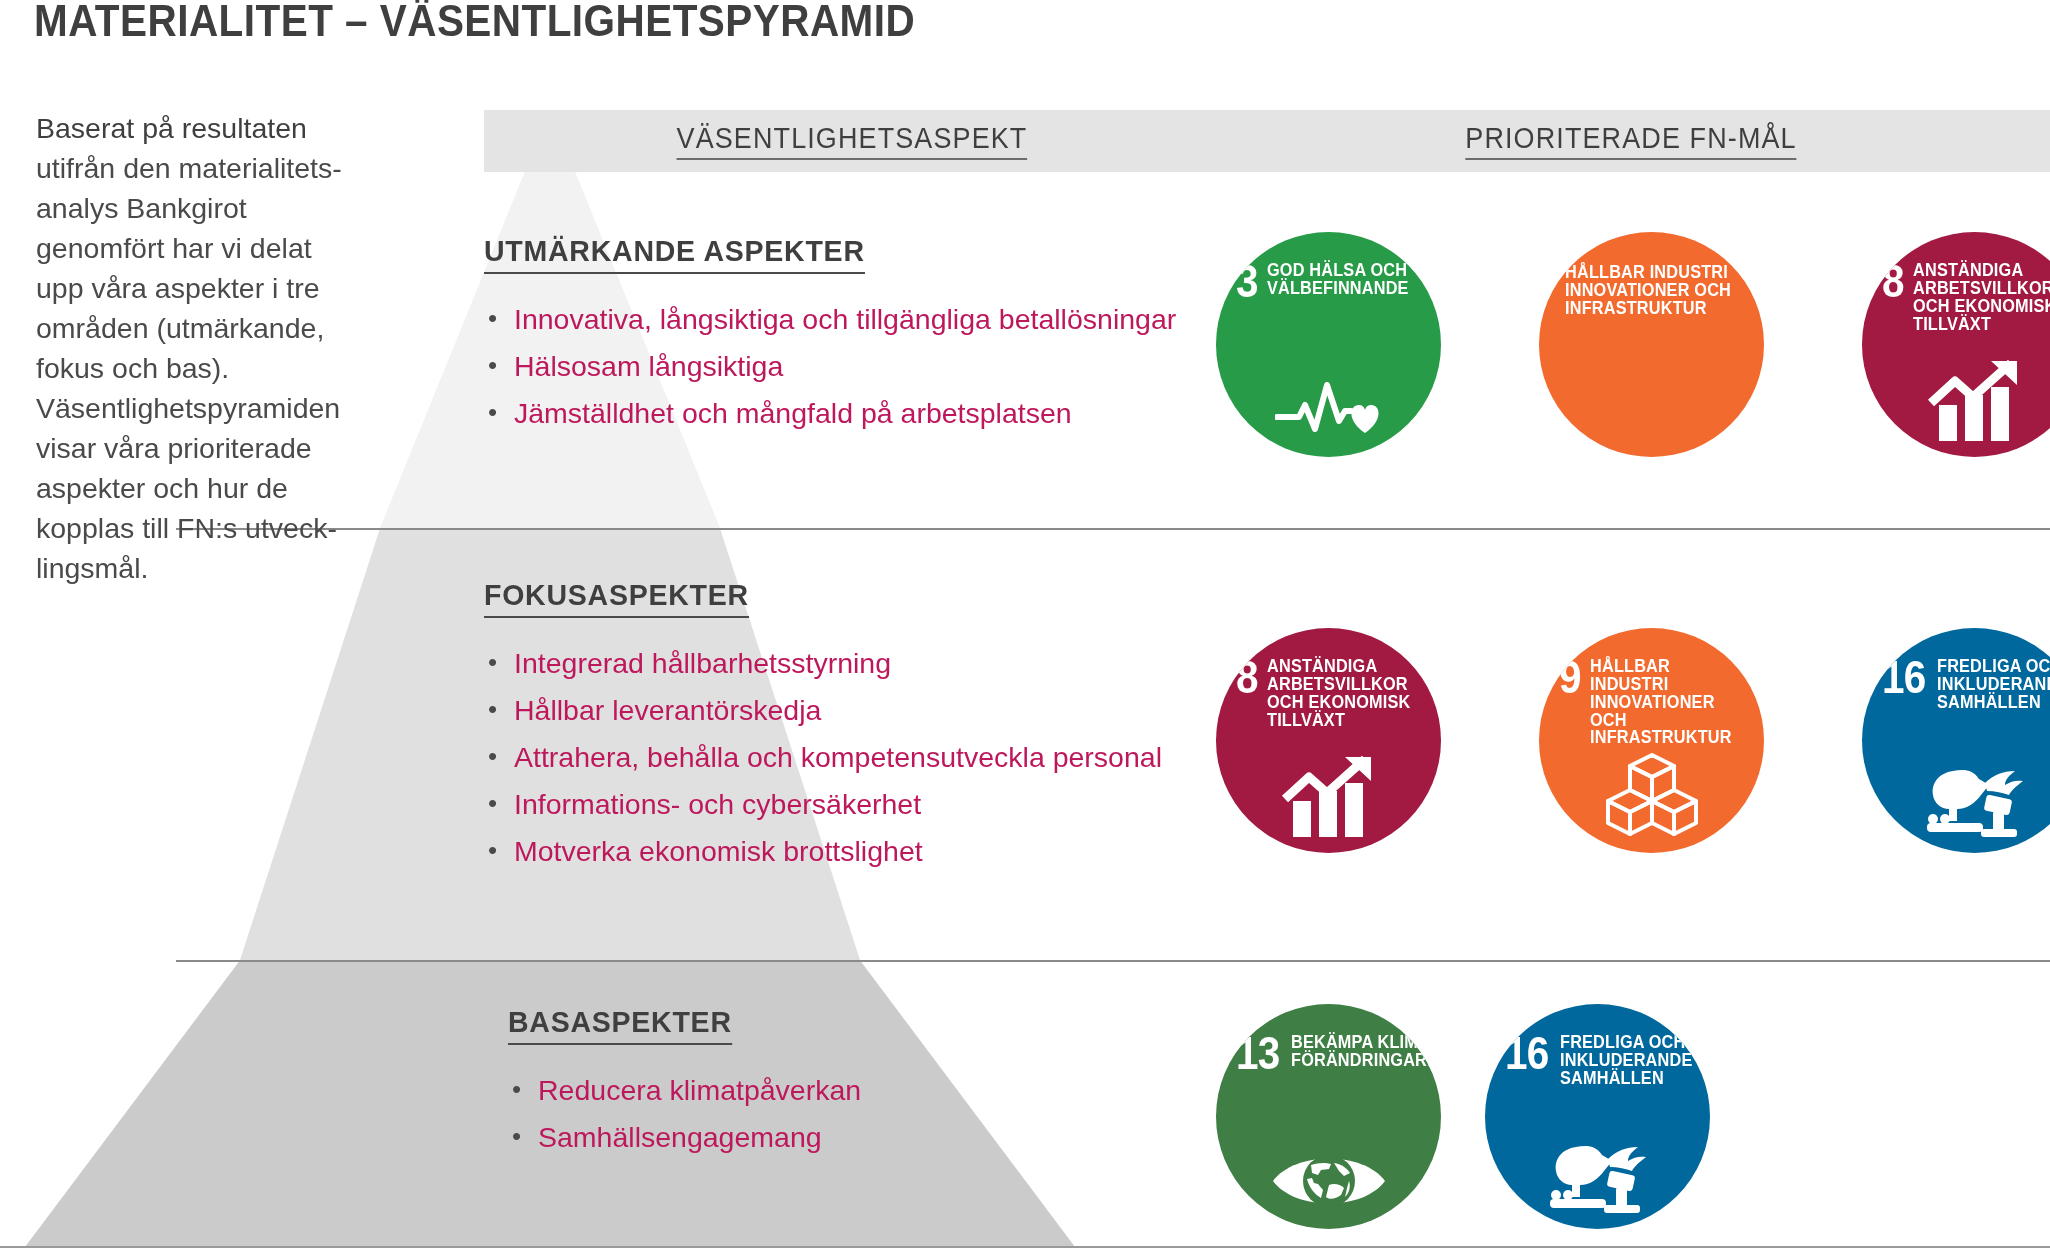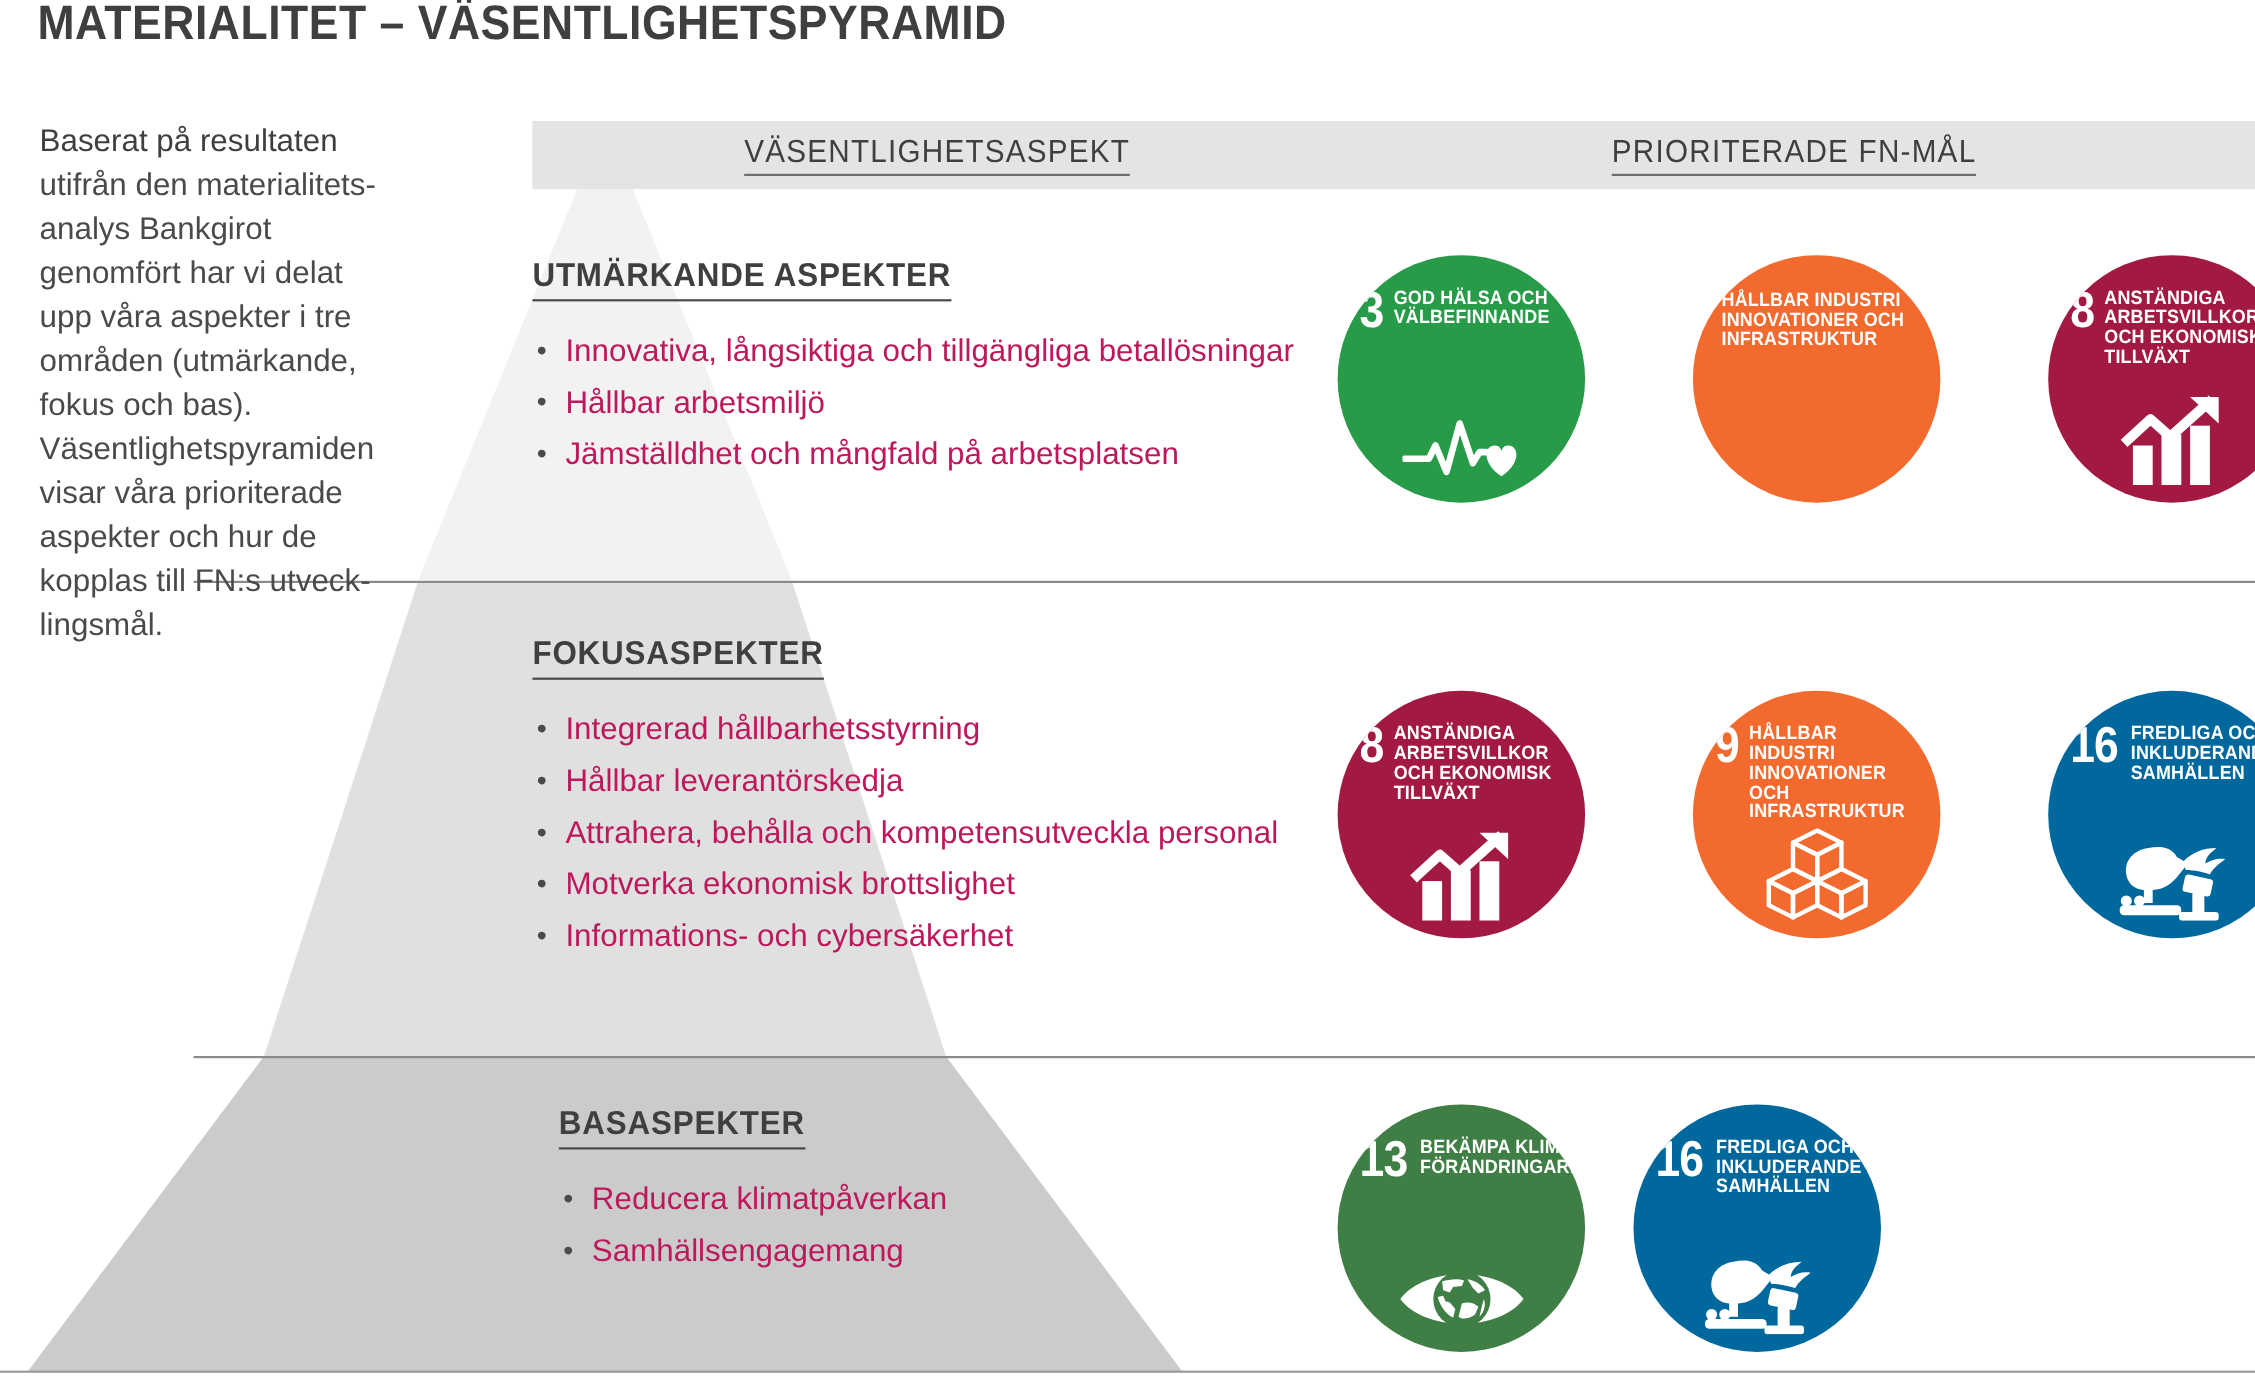--- a/index.html
+++ b/index.html
@@ -143,33 +143,33 @@
 <div class="divider" id="div-3"></div>
 
 <div id="sidebar">
   <span class="lead">Baserat på resultaten</span><span>utifrån den materialitets­analys Bankgirot genomfört har vi delat upp våra aspekter i tre områden (utmärkande, fokus och bas). Väsentlighets­pyramiden visar våra prioriterade aspekter och hur de kopplas till FN:s utveck­lingsmål.</span>
 </div>
 
 <div class="tier-text" id="text-tier-0">
   <div class="tier-title">UTMÄRKANDE ASPEKTER</div>
   <ul class="tier-list">
     <li>Innovativa, långsiktiga och tillgängliga betallösningar</li>
-    <li>Hållbar arbetsmiljö</li>
+    <li>Hälsosam långsiktiga</li>
     <li>Jämställdhet och mångfald på arbetsplatsen</li>
   </ul>
 </div>
 
 <div class="tier-text" id="text-tier-1">
   <div class="tier-title">FOKUSASPEKTER</div>
   <ul class="tier-list">
     <li>Integrerad hållbarhetsstyrning</li>
     <li>Hållbar leverantörskedja</li>
     <li>Attrahera, behålla och kompetensutveckla personal</li>
+    <li>Informations- och cybersäkerhet</li>
     <li>Motverka ekonomisk brottslighet</li>
-    <li>Informations- och cybersäkerhet</li>
   </ul>
 </div>
 
 <div class="tier-text" id="text-tier-2">
   <div class="tier-title">BASASPEKTER</div>
   <ul class="tier-list">
     <li>Reducera klimatpåverkan</li>
     <li>Samhällsengagemang</li>
   </ul>
 </div>

